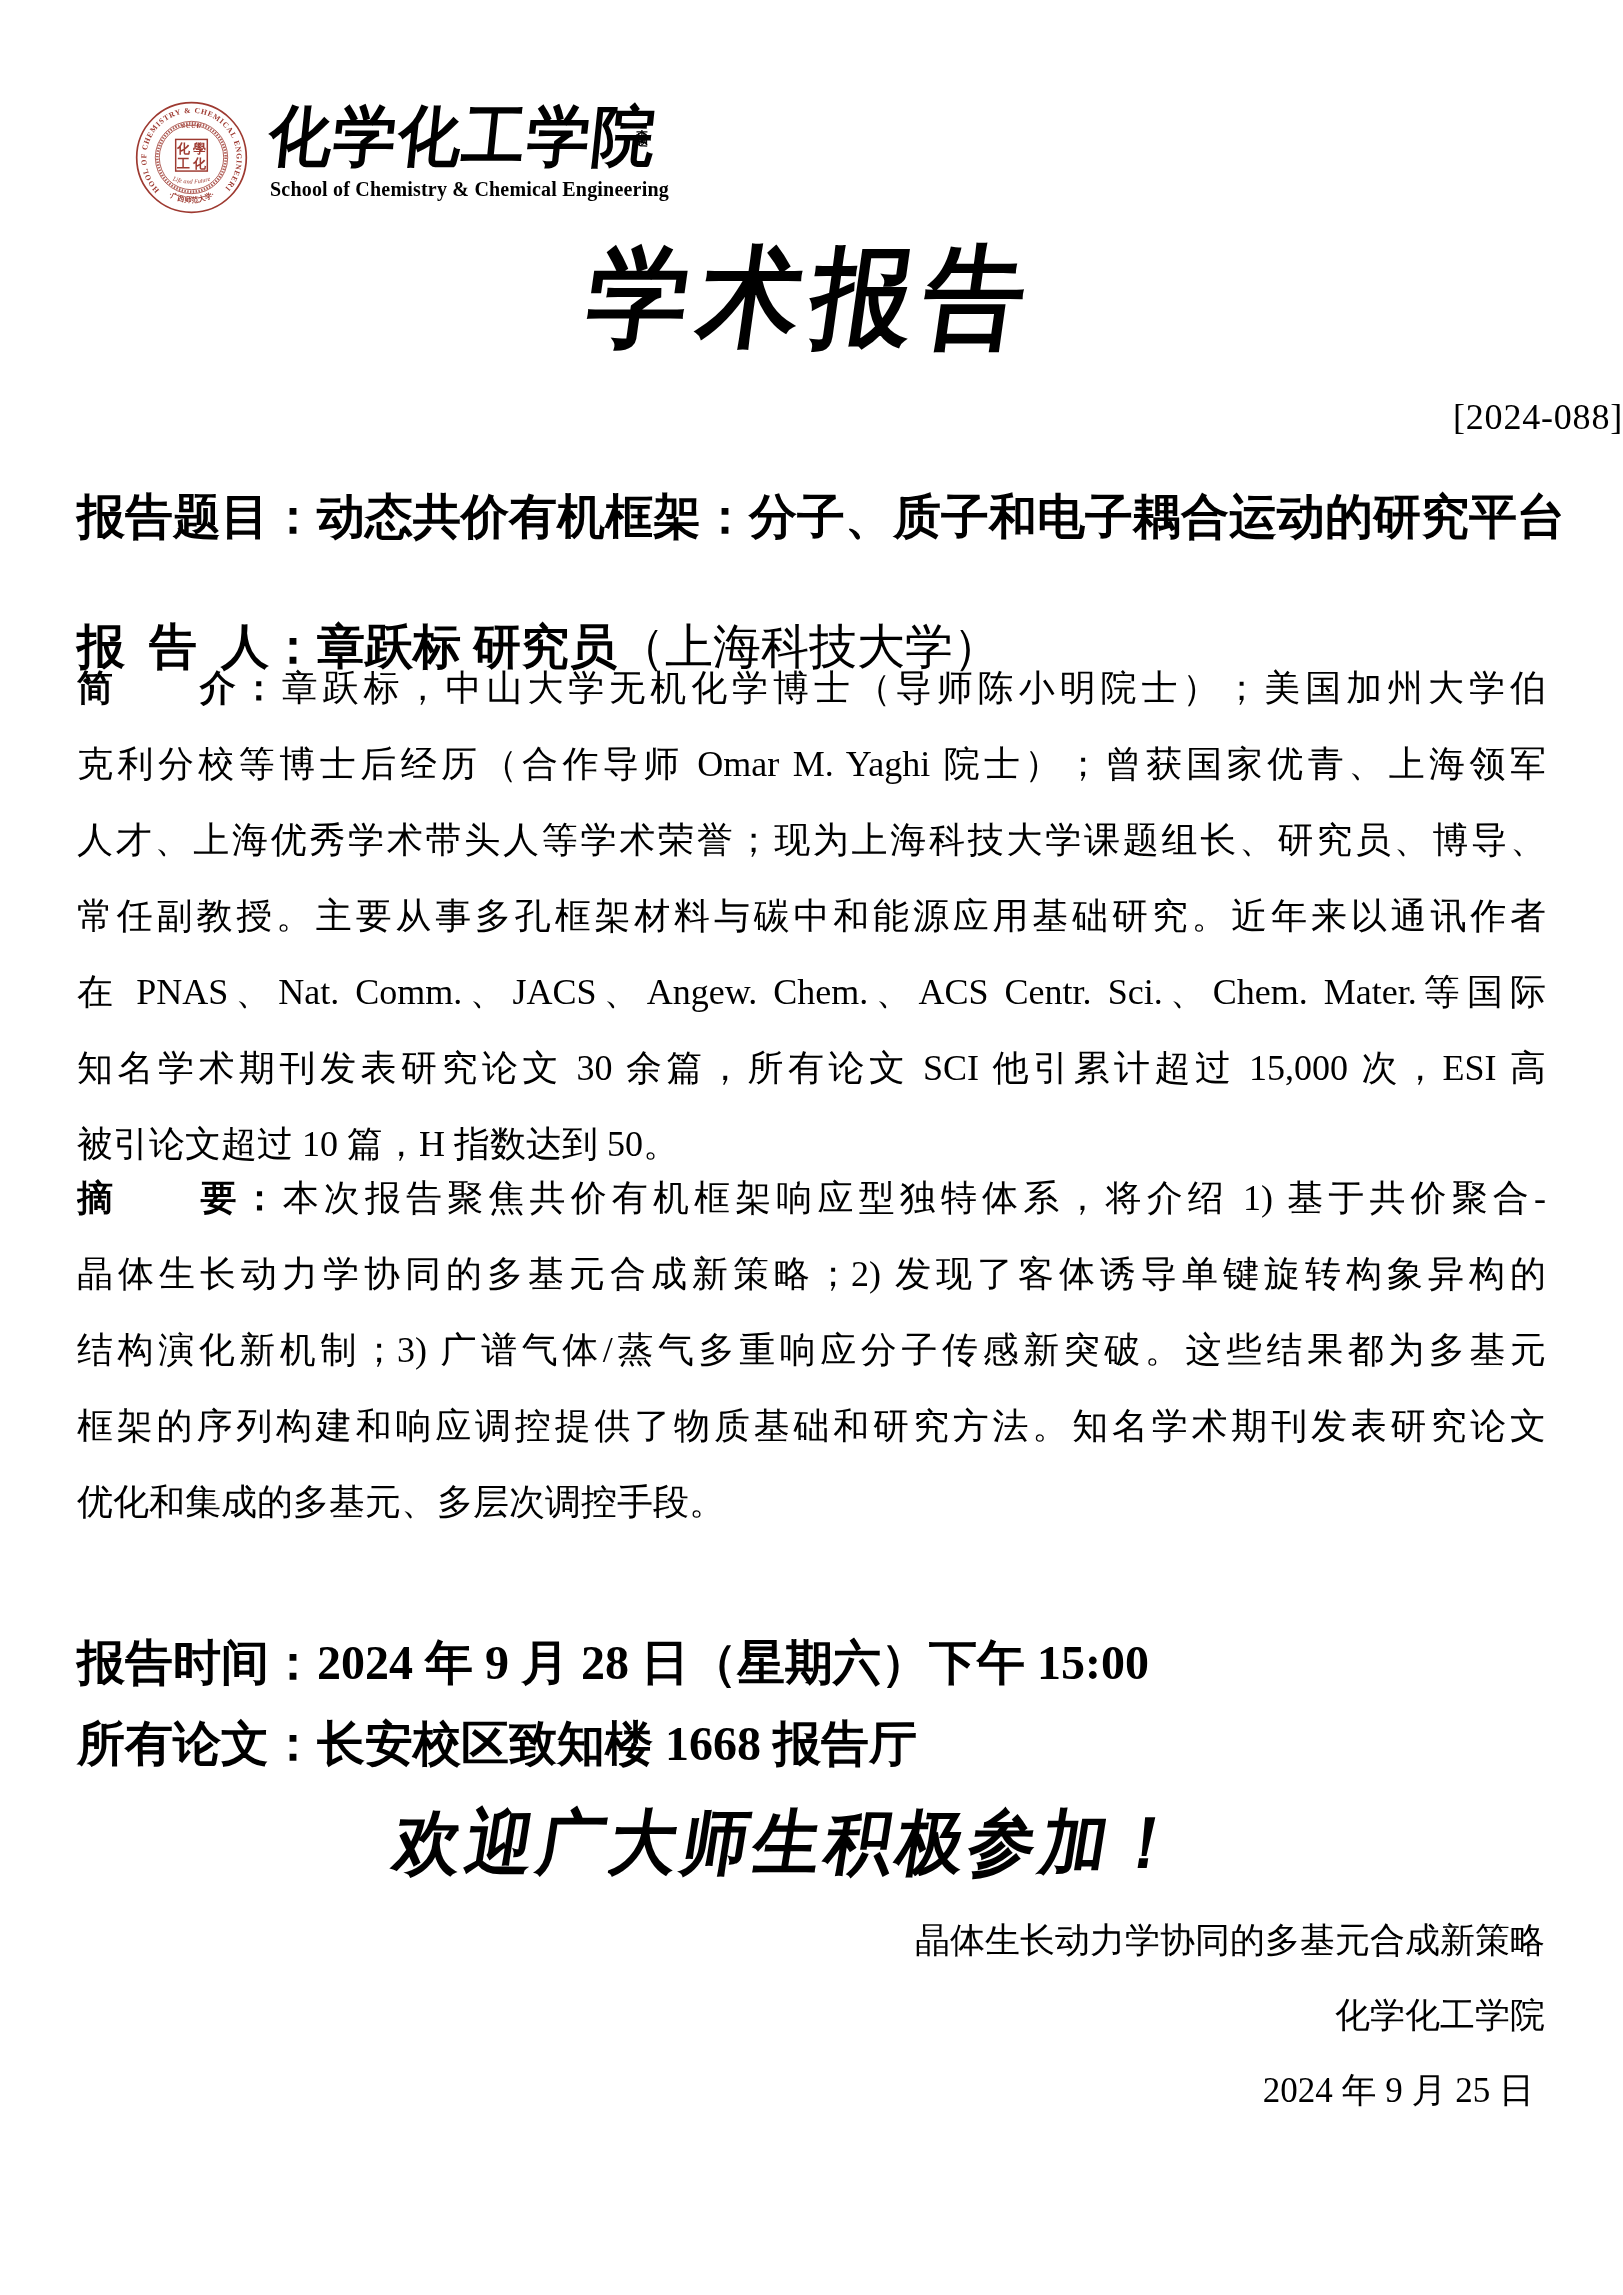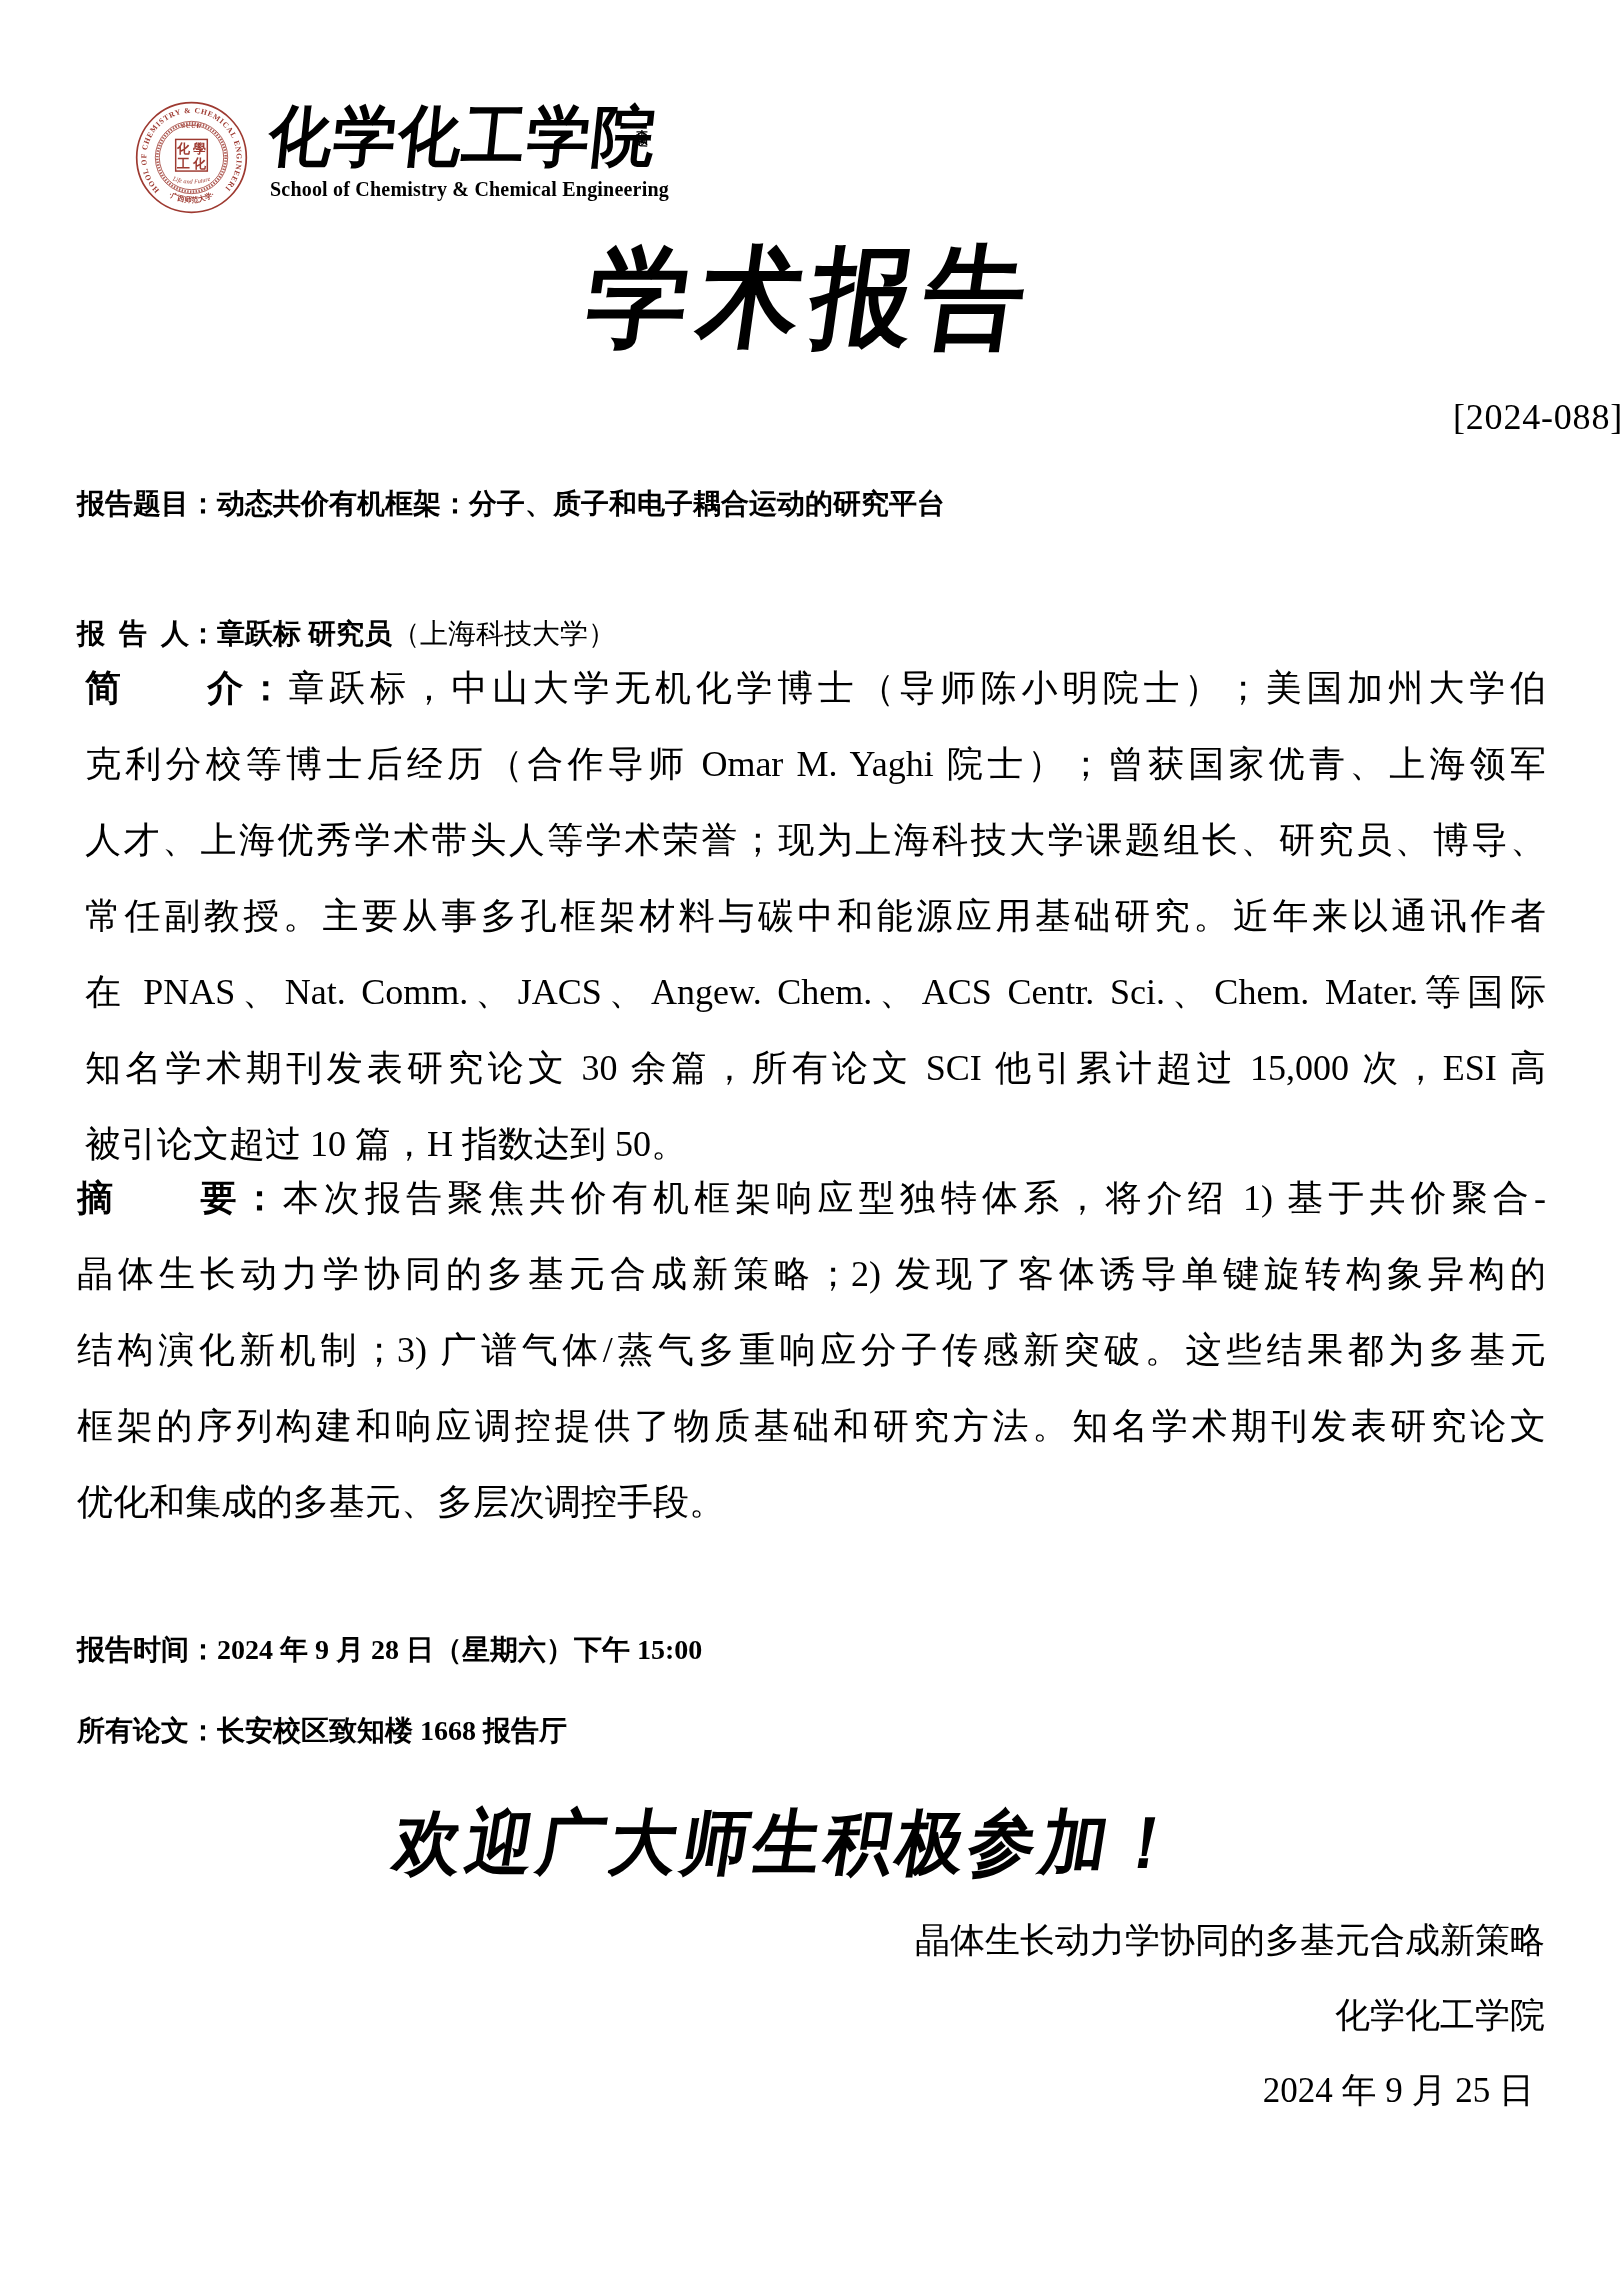--- a/index.html
+++ b/index.html
@@ -42,37 +42,37 @@
   }
   .doc-title .ink{display:inline-block;transform:skewX(-8deg) scaleY(1.08);}
   .issue-no{
     left:0;right:0;top:396px;
     text-align:right;
     font-size:36px;letter-spacing:0.8px;
   }
 
   
   .margined{left:77px;right:77px;}
-  .head-line{font-size:28px;font-weight:bold;white-space:nowrap;}
+  .head-line{font-size:48px;font-weight:bold;white-space:nowrap;}
   .topic-line{top:485px;}
   .speaker-line{top:575px;margin-top:40px;}
   .speaker-line .aff{font-weight:normal;}
 
   .para{left:77px;right:77px;}
   .para .line{
     font-size:36px;
     line-height:76px;
     height:76px;
     text-align:justify;
     text-align-last:justify;
     overflow:hidden;
   }
   .para .line.last{text-align-last:left;}
   .para .lbl{font-weight:bold;}
-  .intro-para{top:650px;margin-left:8px;}
+  .intro-para{top:650px;}
   .abstract-para{top:1160px;}
 
   .time-line{top:1631px;}
   .place-line{top:1712px;}
 
   
   .welcome-line{
     left:0;right:0;top:1798px;
     text-align:center;
     font-size:67px;font-weight:900;letter-spacing:4.8px;

